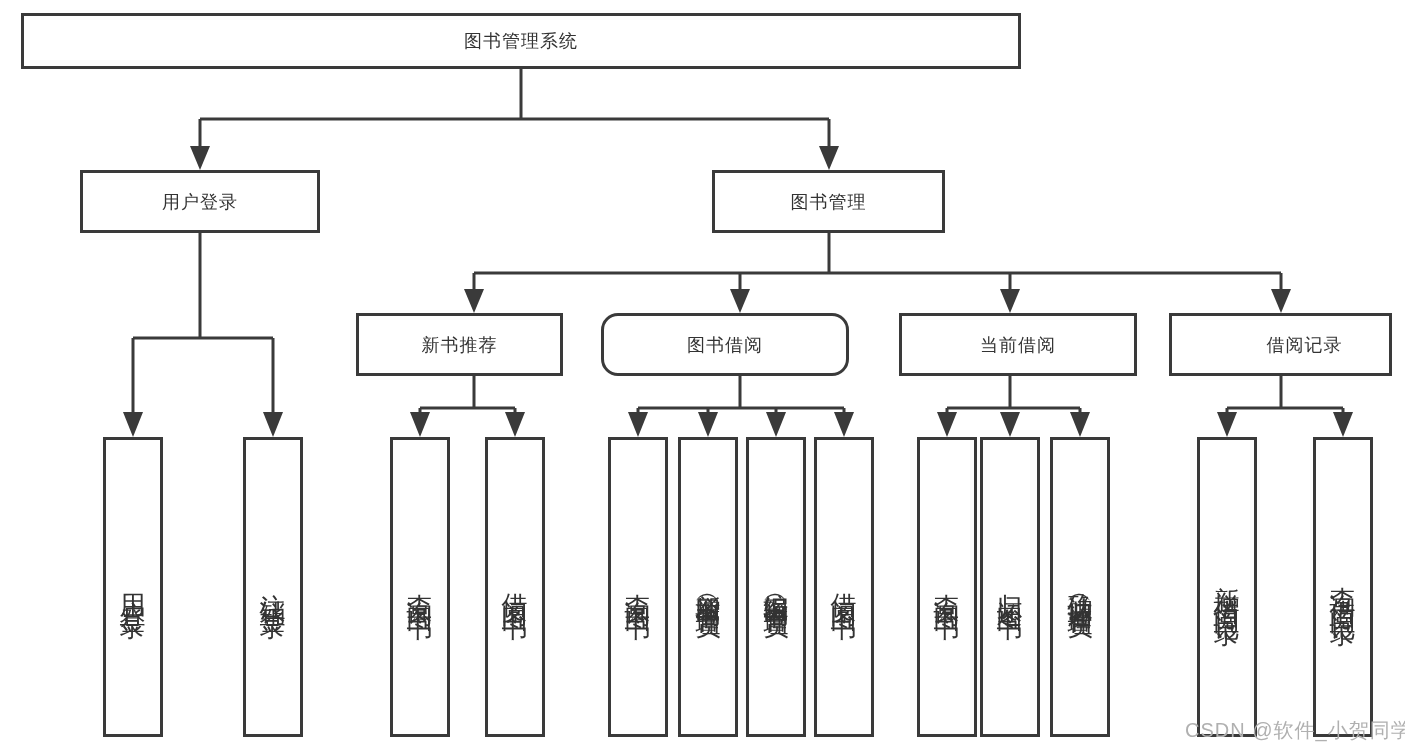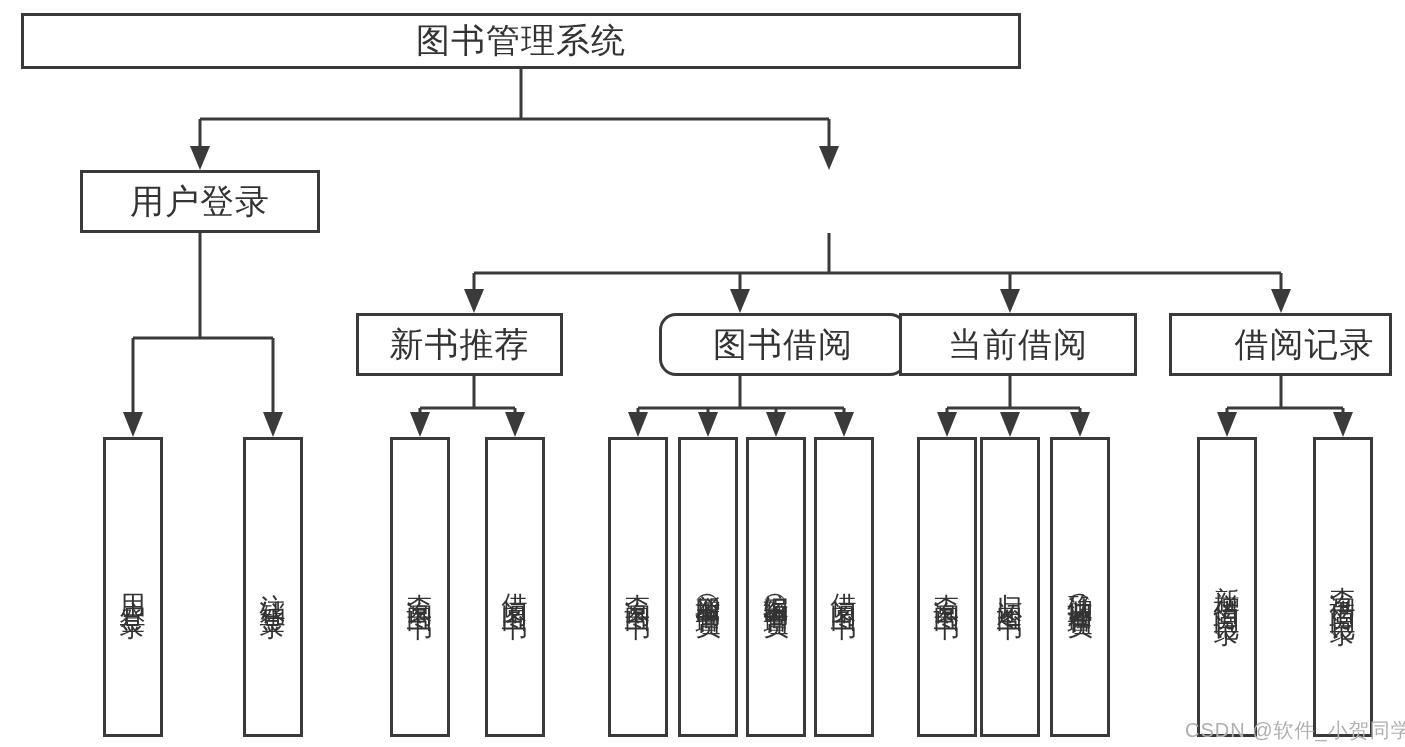--- a/index.html
+++ b/index.html
@@ -20,39 +20,39 @@
   .box {
     position: absolute;
     box-sizing: border-box;
     border: 3px solid #3a3a3a;
     background: #ffffff;
     display: flex;
     align-items: center;
     justify-content: center;
   }
   .hbox {
-    font-size: 34px;
+    font-size: 18px;
     letter-spacing: 1px;
     white-space: nowrap;
   }
   .vbox {
     font-size: 26px;
     writing-mode: vertical-rl;
     text-orientation: mixed;
     letter-spacing: 7px;
     line-height: 1;
   }
   
   .n-root   { left: 21px;   top: 13px;  width: 1000px; height: 56px; }
   
   .n-l2-0   { left: 80px;   top: 170px; width: 240px;  height: 63px; }
   .n-l2-1   { left: 712px;  top: 170px; width: 233px;  height: 63px; }
   
   .n-l3-0   { left: 356px;  top: 313px; width: 207px;  height: 63px; }
-  .n-l3-1   { left: 659px;  top: 313px; width: 248px;  height: 63px; border-radius: 17px; }
+  .n-l3-1   { left: 601px;  top: 313px; width: 248px;  height: 63px; border-radius: 17px; }
   .n-l3-2   { left: 899px;  top: 313px; width: 238px;  height: 63px; }
   .n-l3-3   { left: 1169px; top: 313px; width: 223px;  height: 63px; padding-left: 48px; }
   
   .leaf     { top: 437px; width: 60px; height: 300px; }
   .n-leaf-0  { left: 103px;  }
   .n-leaf-1  { left: 243px;  }
   .n-leaf-2  { left: 390px;  }
   .n-leaf-3  { left: 485px;  }
   .n-leaf-4  { left: 608px;  }
   .n-leaf-5  { left: 678px;  }
@@ -124,20 +124,23 @@
     </g>
   </svg>
 
   <div class="box hbox n-root">
     <span>图书管理系统</span>
   </div>
 
   <div class="box hbox n-l2-0">
     <span>用户登录</span>
   </div>
+  <div class="box hbox n-l2-1">
+    <span>图书管理</span>
+  </div>
 
   <div class="box hbox n-l3-0">
     <span>新书推荐</span>
   </div>
   <div class="box hbox n-l3-1">
     <span>图书借阅</span>
   </div>
   <div class="box hbox n-l3-2">
     <span>当前借阅</span>
   </div>

